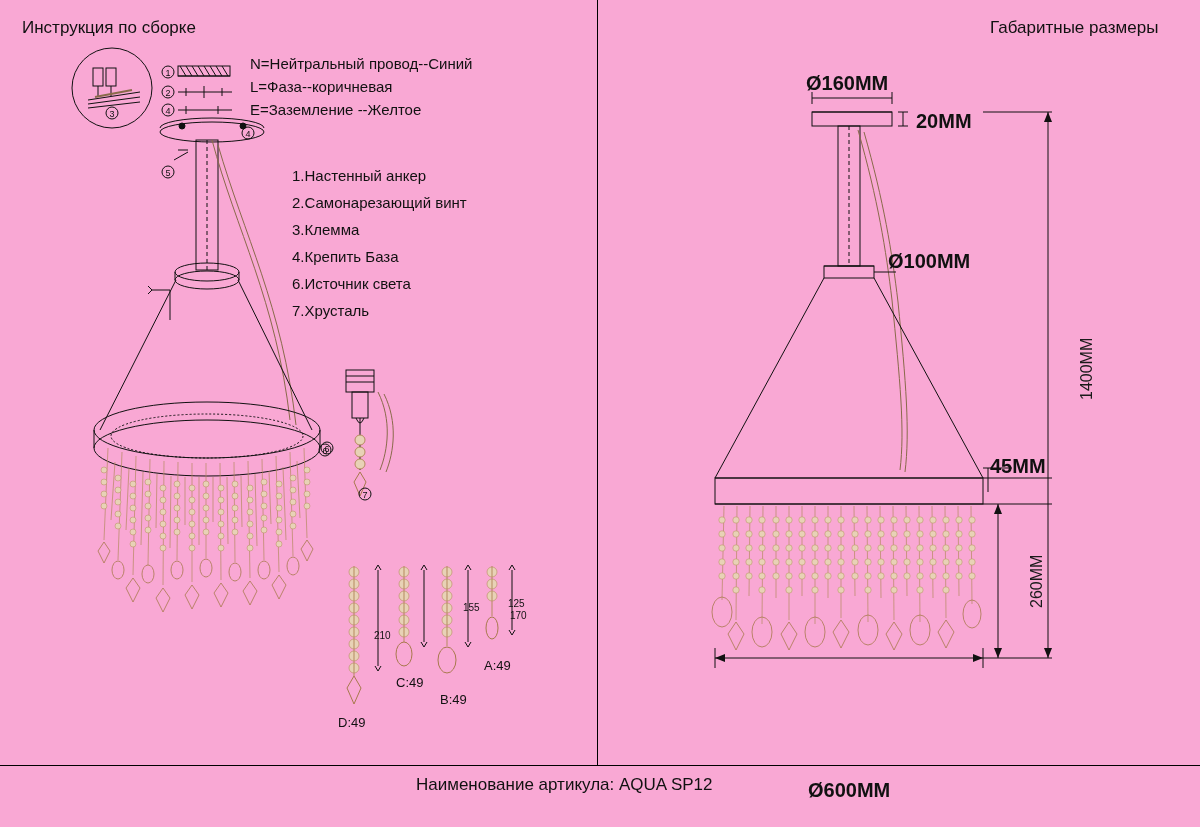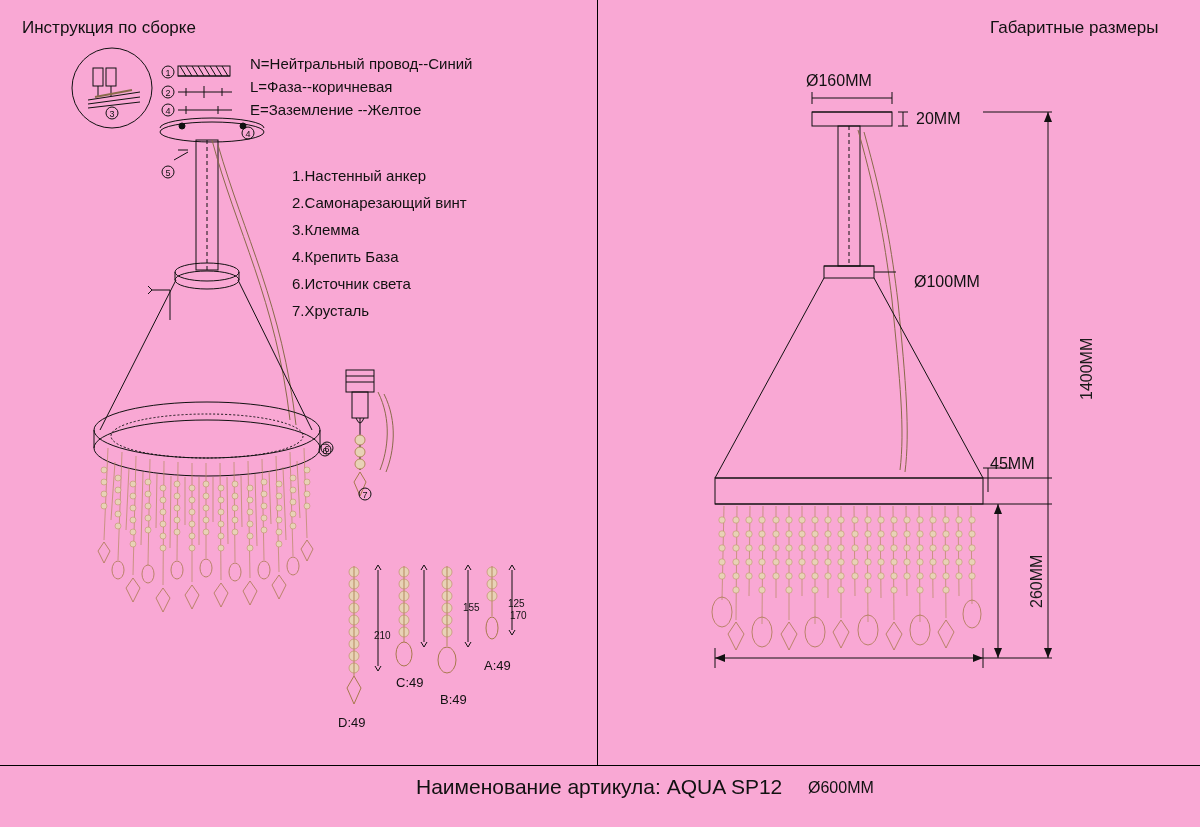--- a/index.html
+++ b/index.html
@@ -16,22 +16,22 @@
     width: 1200px;
     height: 827px;
     background: #f9a8d4;
     overflow: hidden;
   }
   .abs { position: absolute; }
   .txt { font-size: 15px; color: #111; white-space: nowrap; }
   .txt-sm { font-size: 13px; color: #111; white-space: nowrap; }
   .txt-xs { font-size: 10px; color: #111; white-space: nowrap; }
   .title { font-size: 17px; color: #111; white-space: nowrap; }
-  .bold-num { font-size: 16px; color: #111; white-space: nowrap; }
-  .footer-txt { font-size: 21px; color: #111; white-space: nowrap; }
+  .bold-num { font-size: 20px; color: #111; white-space: nowrap; font-weight: bold; }
+  .footer-txt { font-size: 17px; color: #111; white-space: nowrap; }
   .vline {
     position: absolute;
     left: 597px;
     top: 0;
     width: 1px;
     height: 765px;
     background: #000;
   }
   .hline {
     position: absolute;
@@ -591,21 +591,21 @@
         <path d="M294 622 l-8 12 l8 16 l8 -16 z"></path>
         <ellipse cx="320" cy="630" rx="10" ry="15"></ellipse>
         <path d="M346 620 l-8 12 l8 16 l8 -16 z"></path>
         <ellipse cx="372" cy="614" rx="9" ry="14"></ellipse>
       </g>
     </g>
   </svg>
 
   <div class="abs bold-num" style="left:806px; top:72px;">Ø160MM</div>
   <div class="abs bold-num" style="left:916px; top:110px;">20MM</div>
-  <div class="abs bold-num" style="left:888px; top:273px;margin-left:26px;">Ø100MM</div>
+  <div class="abs bold-num" style="left:888px; top:250px;">Ø100MM</div>
   <div class="abs bold-num" style="left:990px; top:455px;">45MM</div>
   <div class="abs bold-num" style="left:808px; top:735px;margin-top:44px;">Ø600MM</div>
 
   <div class="abs" style="left:1078px; top:400px;">
     <div class="vert-text">1400MM</div>
   </div>
   <div class="abs" style="left:1028px; top:608px;">
     <div class="vert-text">260MM</div>
   </div>
 

